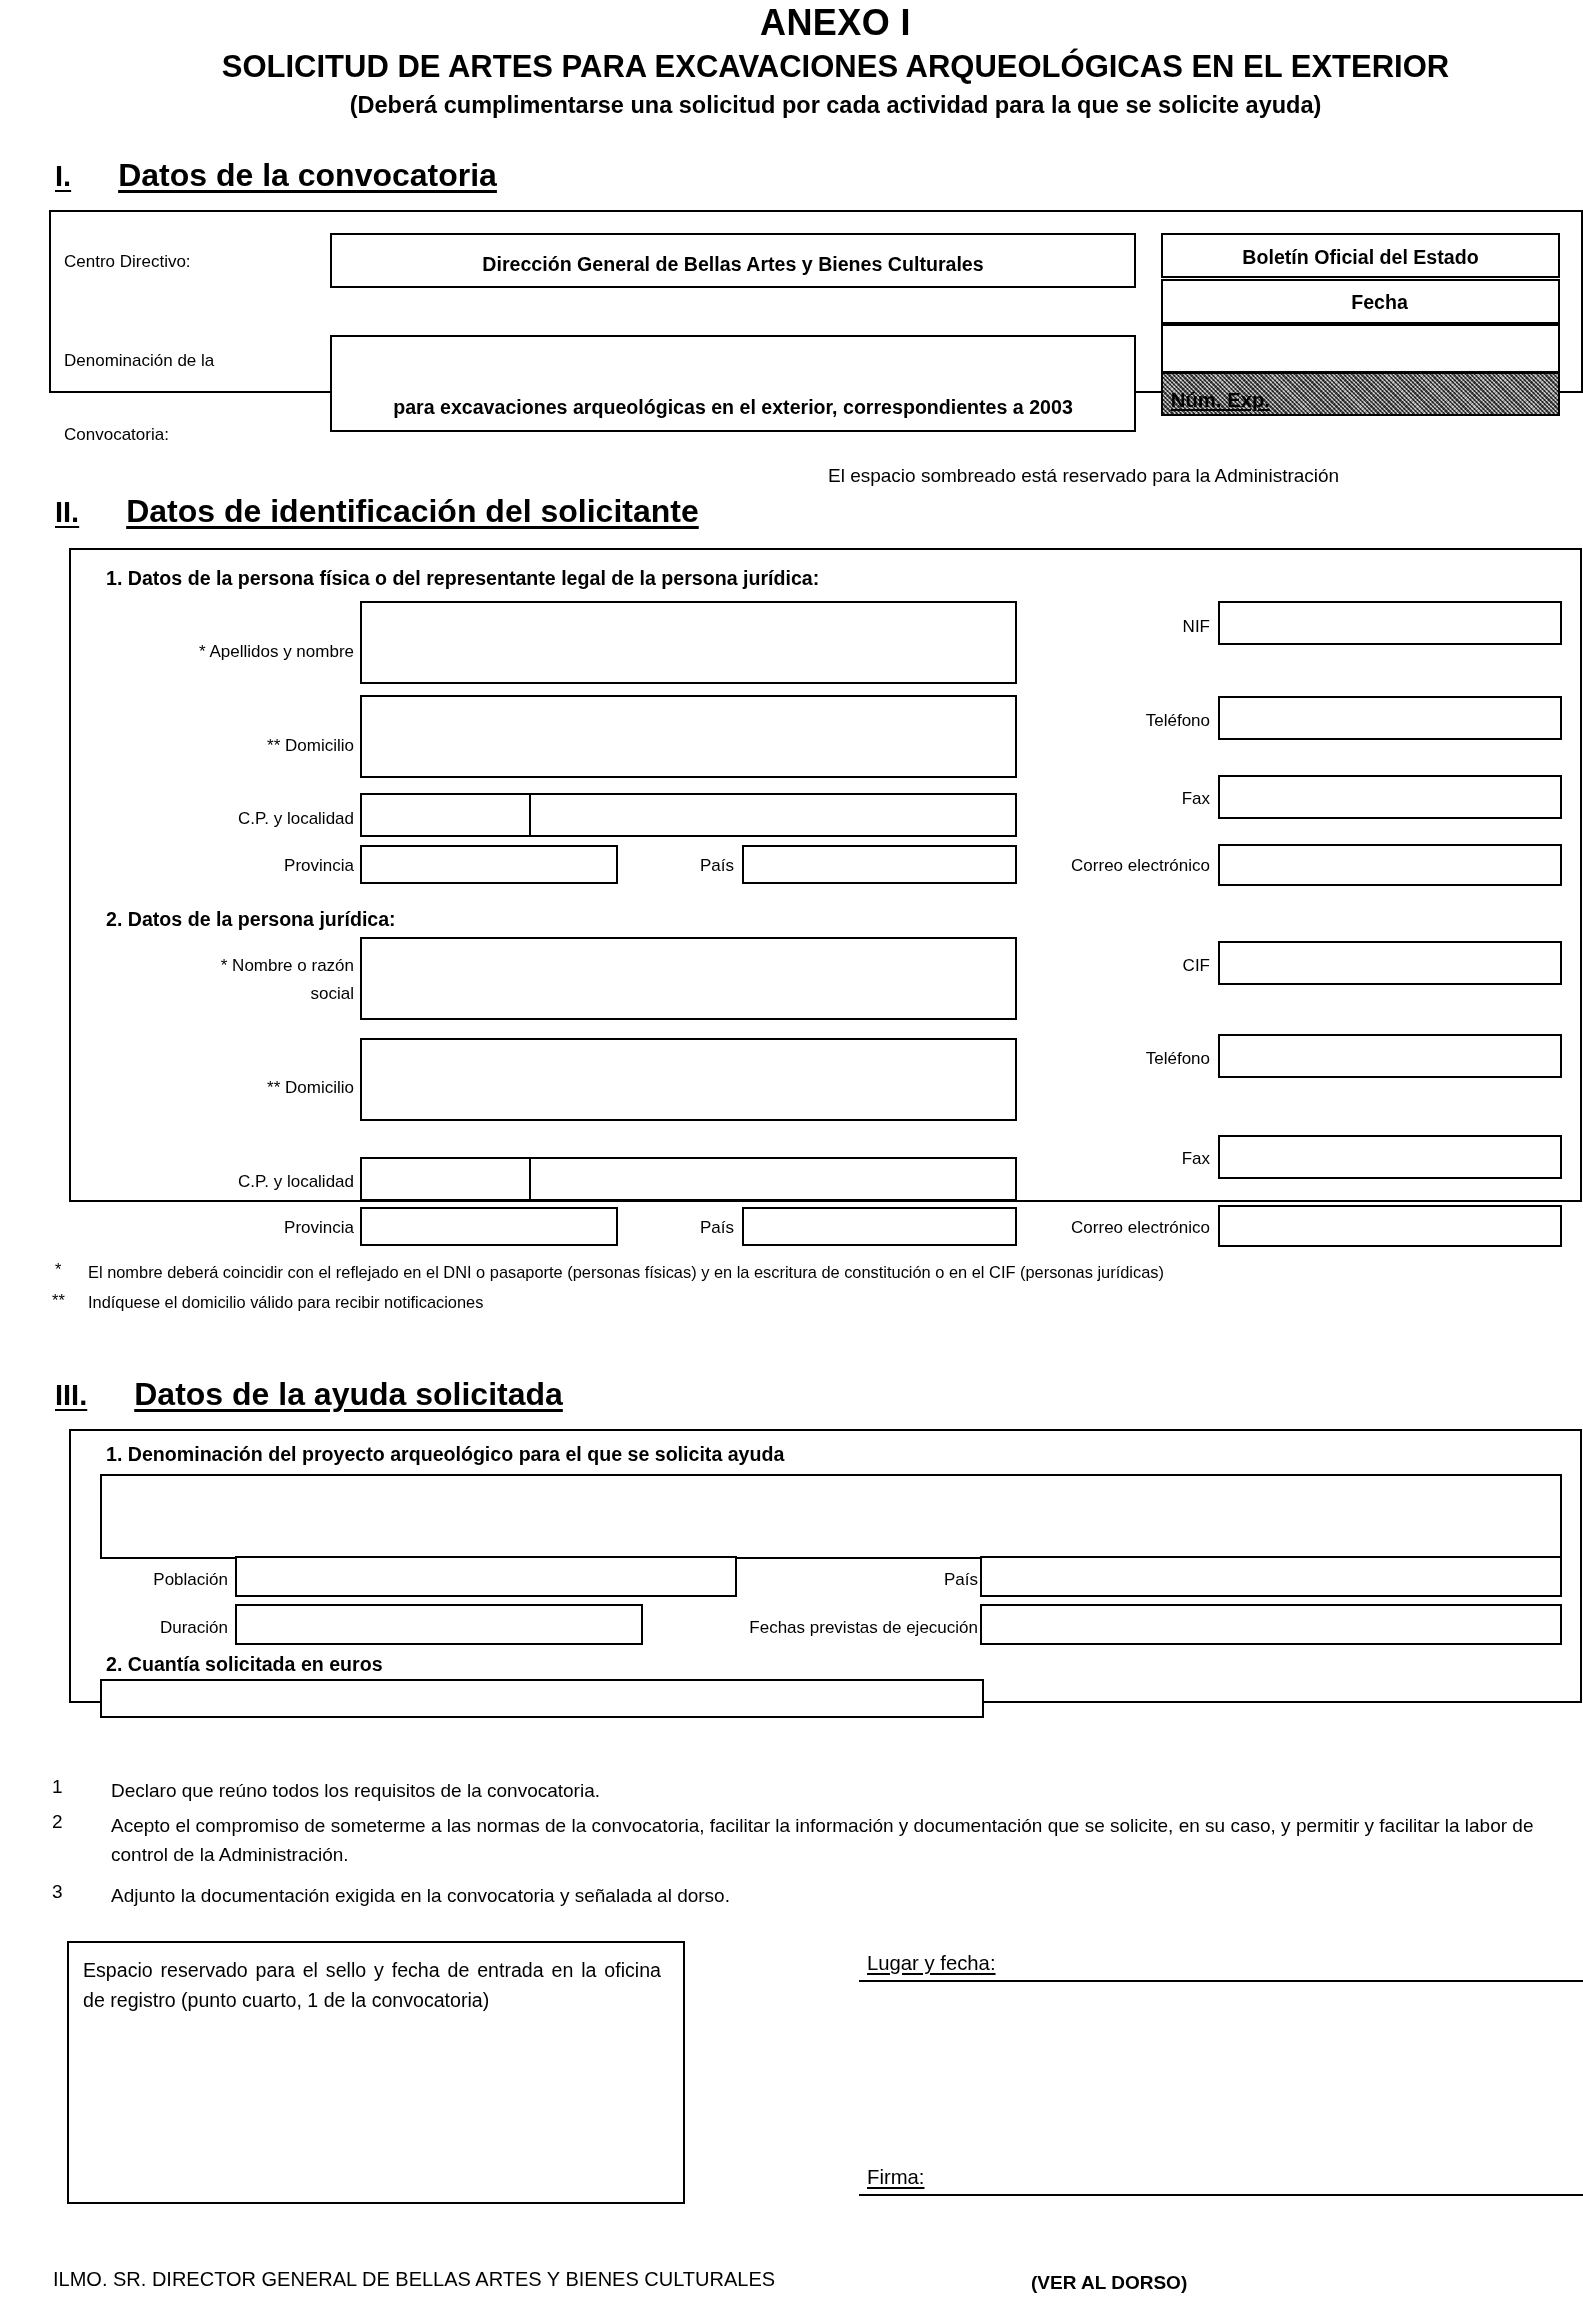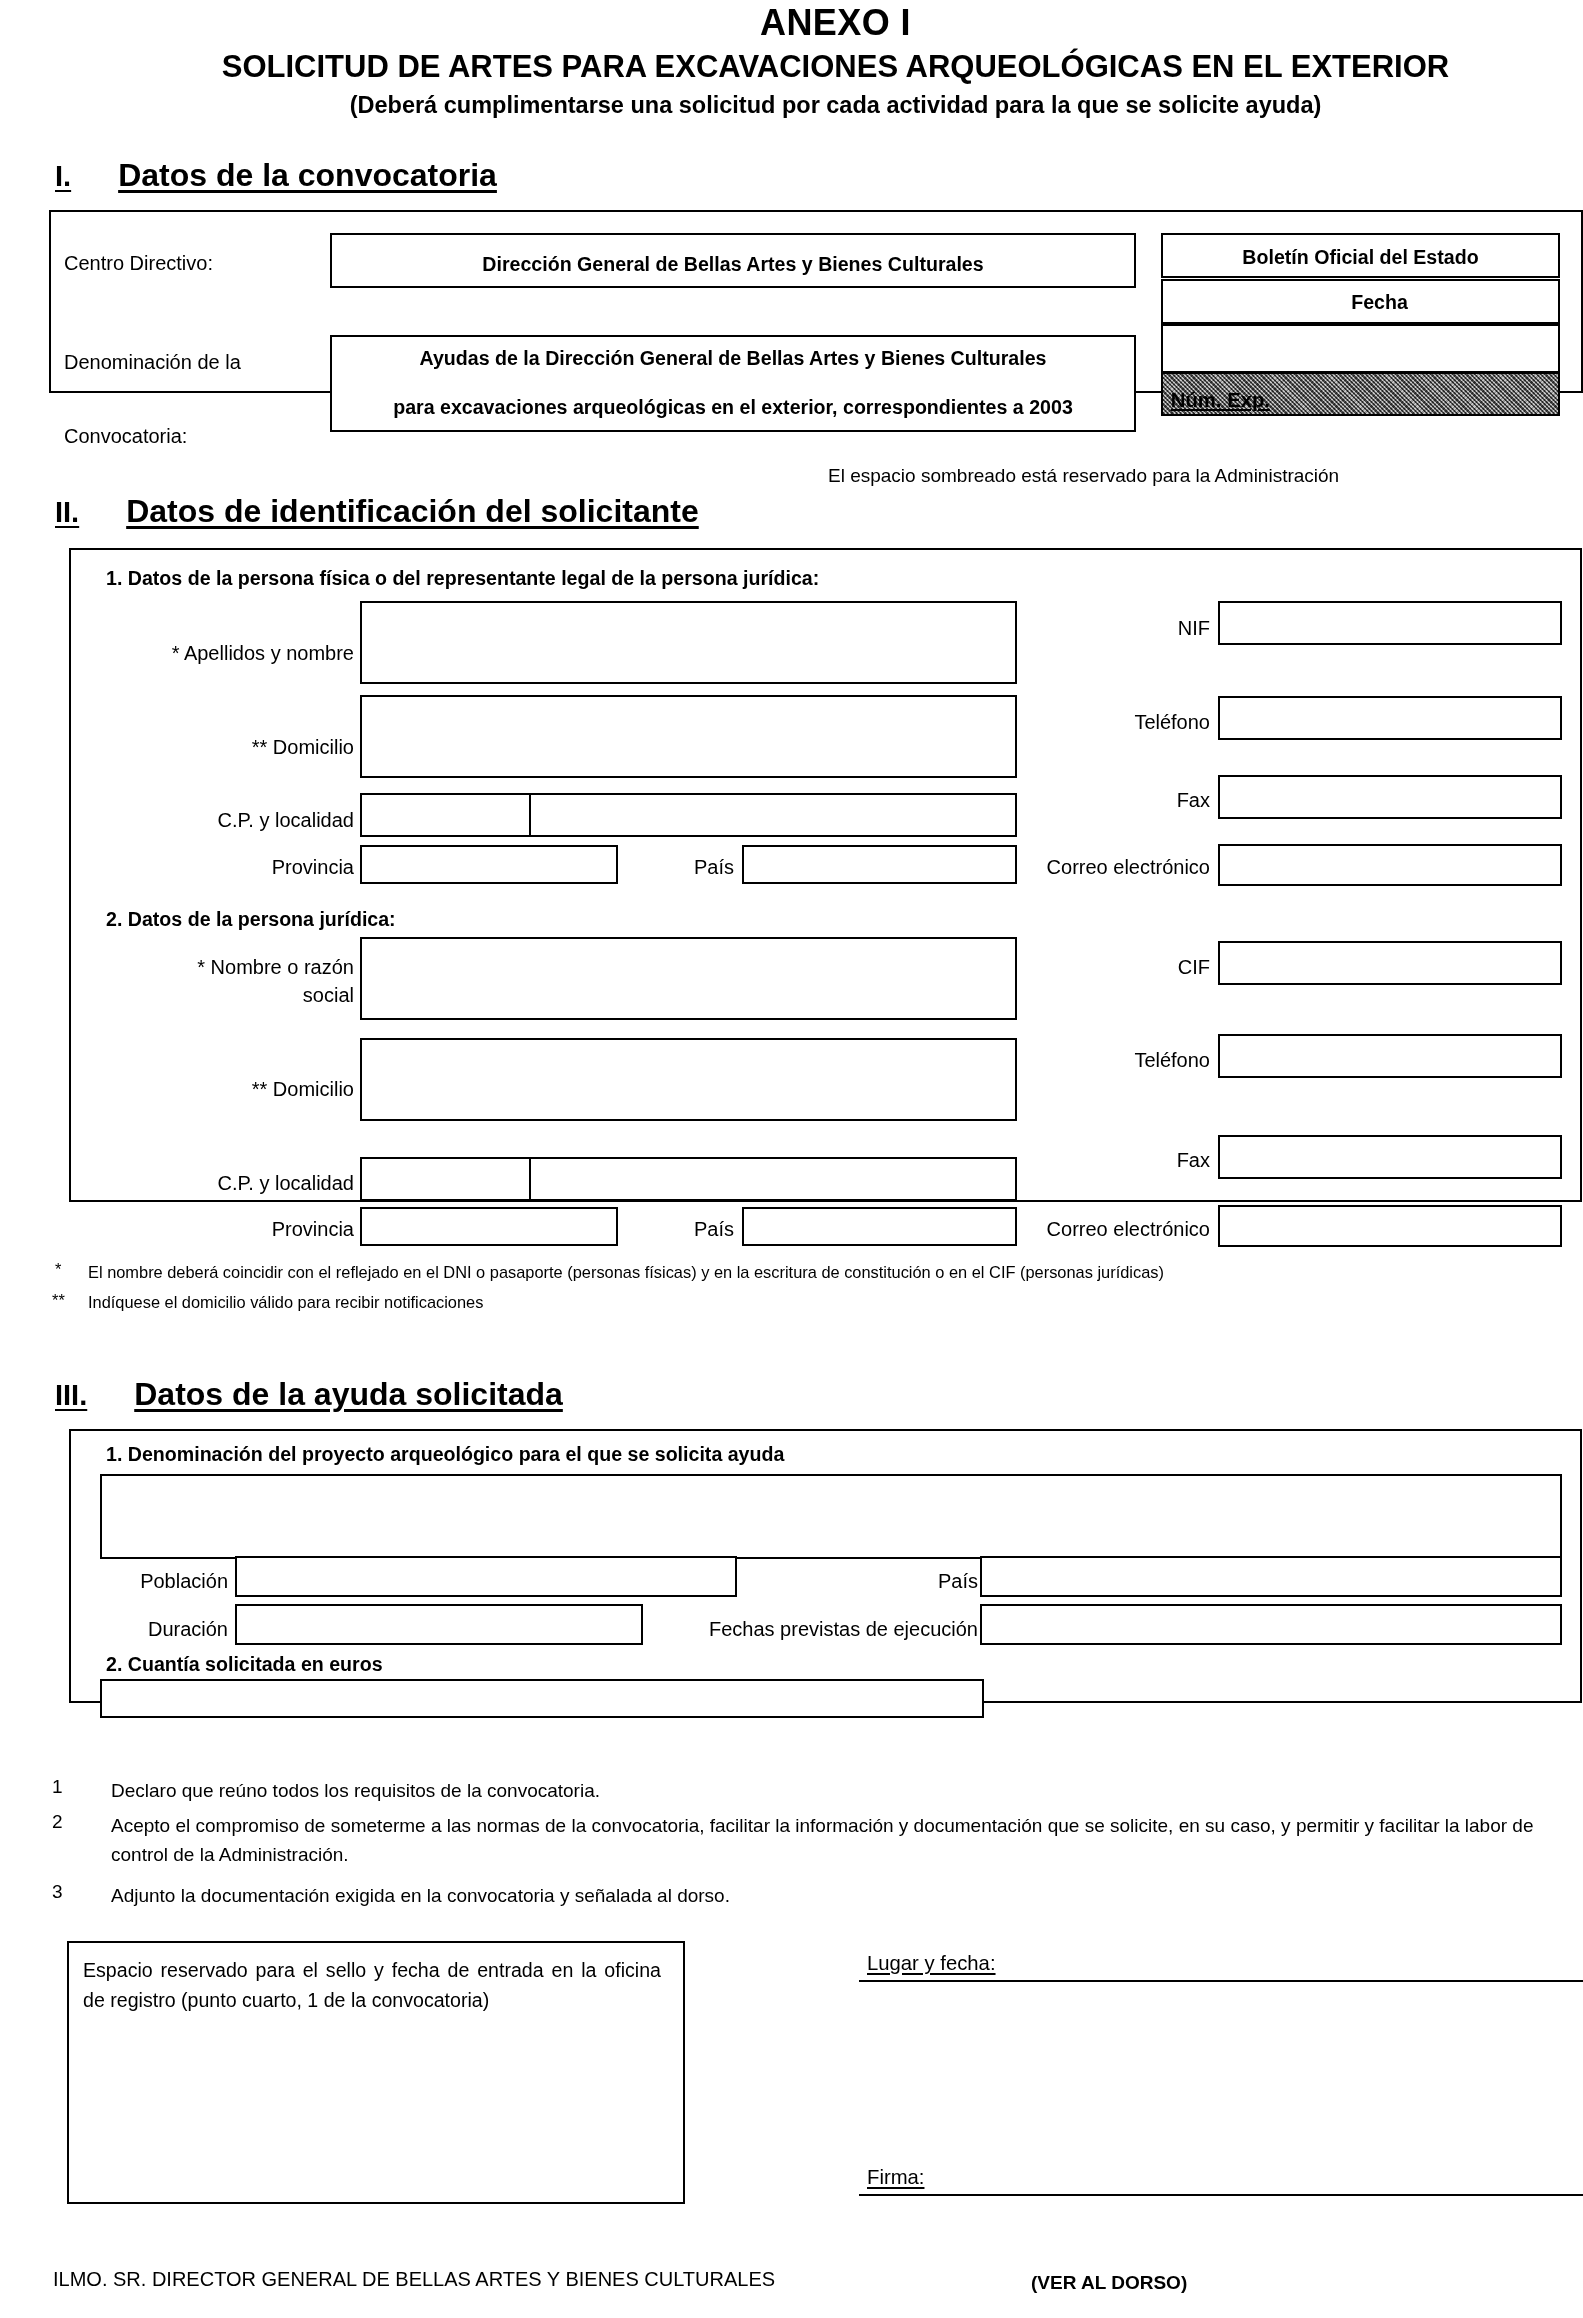--- a/index.html
+++ b/index.html
@@ -73,21 +73,21 @@
     background: #fff;
   }
   .ibox {
     position: absolute;
     border: 2.3px solid #000;
     box-sizing: border-box;
     background: #fff;
   }
   .lbl {
     position: absolute;
-    font-size: 20px;
+    font-size: 17px;
     white-space: nowrap;
     line-height: 1.15;
   }
   .lbl-r { text-align: right; }
   .boxtxt {
     position: absolute;
     font-size: 19.6px;
     font-weight: bold;
     white-space: nowrap;
     text-align: center;
@@ -192,21 +192,20 @@
   <div class="obox" style="left:49px; top:210px; width:1534px; height:183px;"></div>
 
   <div class="lbl" style="left:64px; top:252px;">Centro Directivo:</div>
   <div class="ibox" style="left:330px; top:233px; width:806px; height:55px;"></div>
   <div class="boxtxt" style="left:330px; top:253px; width:806px;">Dirección General de Bellas Artes y Bienes Culturales</div>
 
   <div class="lbl" style="left:64px; top:351px;">Denominación de la</div>
   <div class="lbl" style="left:64px; top:401px;margin-top:24px;">Convocatoria:</div>
 
   <div class="ibox" style="left:330px; top:335px; width:806px; height:97px;"></div>
-  <div class="boxtxt" style="left:330px; top:347px; width:806px;">Ayudas de la Dirección General de Bellas Artes y Bienes Culturales</div>
   <div class="boxtxt" style="left:330px; top:396px; width:806px;">para excavaciones arqueológicas en el exterior, correspondientes a 2003</div>
 
   <div class="ibox" style="left:1161px; top:233px; width:399px; height:45px;"></div>
   <div class="boxtxt" style="left:1161px; top:246px; width:399px;">Boletín Oficial del Estado</div>
 
   <div class="ibox" style="left:1161px; top:279px; width:399px; height:45px;"></div>
   <div class="boxtxt" style="left:1161px; top:291px; width:437px;">Fecha</div>
 
   <div class="ibox" style="left:1161px; top:324px; width:399px; height:49px;"></div>
 

